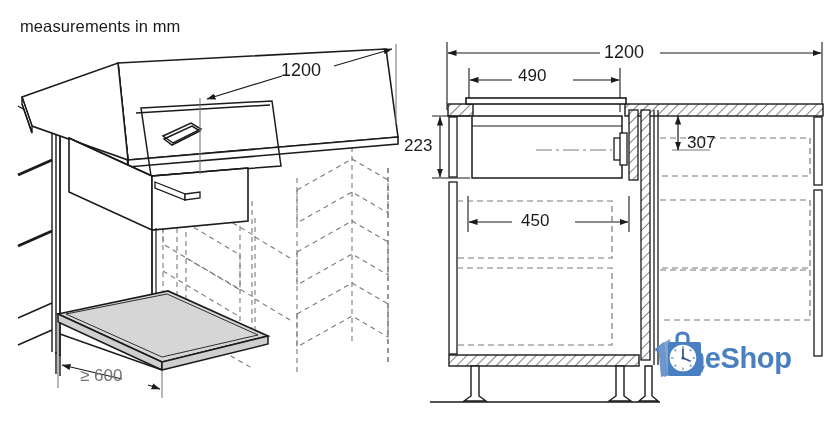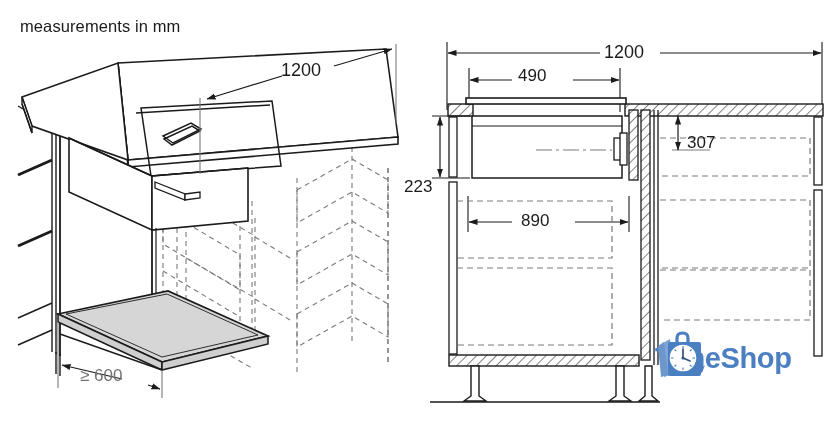--- a/index.html
+++ b/index.html
@@ -275,25 +275,25 @@
   <div class="note-text">measurements in mm</div>
 
   <div style="position:absolute;left:281px;top:60px;font-size:18px;color:#1b1b1b;">1200</div>
 
   <div style="position:absolute;left:80px;top:366px;font-size:17px;color:#737373;white-space:nowrap;">≥ 600</div>
 
   <div style="position:absolute;left:604px;top:42px;font-size:18px;color:#1b1b1b;">1200</div>
 
   <div style="position:absolute;left:518px;top:66px;font-size:17px;color:#1b1b1b;">490</div>
 
-  <div style="position:absolute;left:404px;top:136px;font-size:17px;color:#1b1b1b;margin-top:41px;">223</div>
+  <div style="position:absolute;left:404px;top:136px;font-size:17px;color:#1b1b1b;">223</div>
 
   <div style="position:absolute;left:687px;top:133px;font-size:17px;color:#1b1b1b;">307</div>
 
-  <div style="position:absolute;left:521px;top:211px;font-size:17px;color:#1b1b1b;">890</div>
+  <div style="position:absolute;left:521px;top:211px;font-size:17px;color:#1b1b1b;">450</div>
 
   <div class="logo-wrap">
     <svg width="52" height="52" viewBox="0 0 52 52">
 
       <path d="M6 14 L15 9 L19 44 L9 47 Z" fill="#7fa3d4"></path>
       <path d="M3 16 L9 12 L13 45 L6 47 Z" fill="#6d96cd"></path>
 
       <rect x="13" y="12" width="33" height="34" rx="2" fill="#4a7fc1"></rect>
 
       <path d="M22 13 L22 8 Q22 3 27.5 3 Q33 3 33 8 L33 13" fill="none" stroke="#4a7fc1" stroke-width="3.2"></path>

